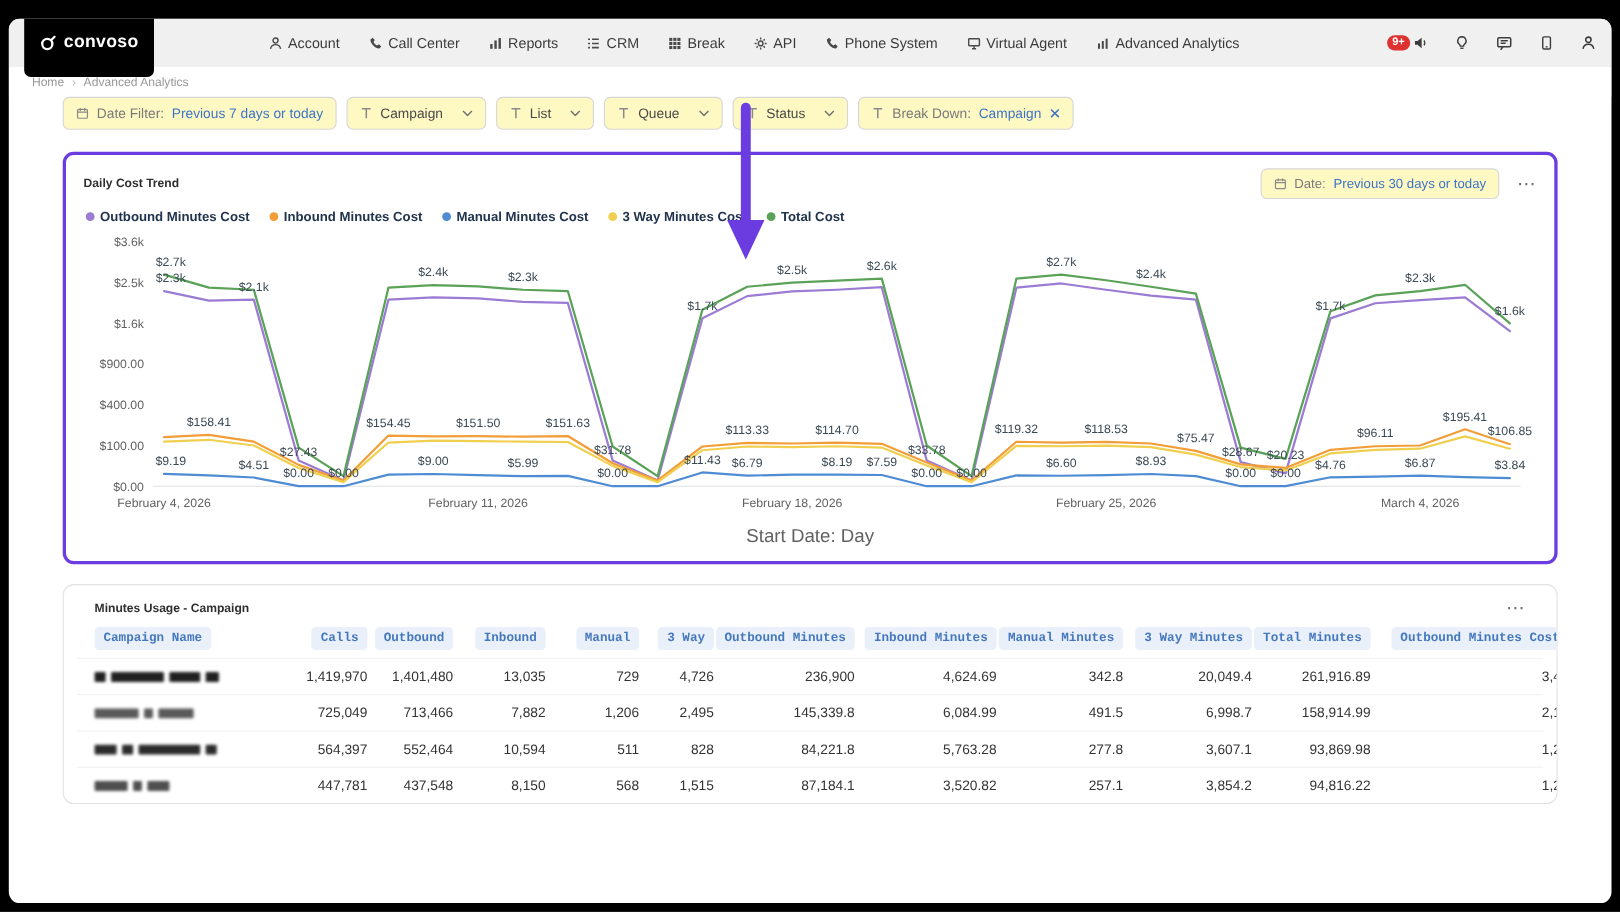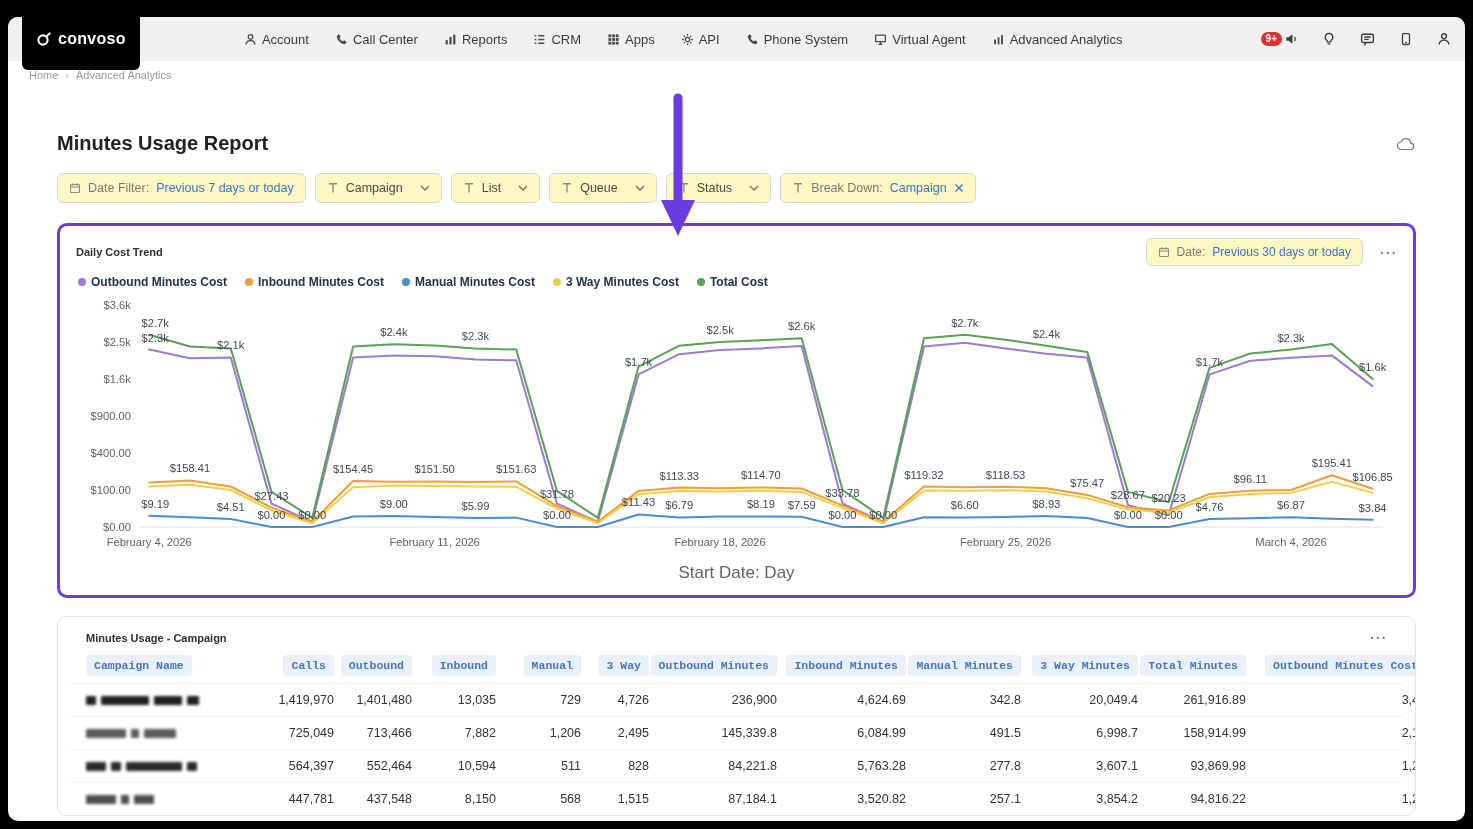--- a/index.html
+++ b/index.html
@@ -117,21 +117,21 @@
             <rect x="1.3" y="1.3" width="2.6" height="2.6"></rect>
             <rect x="4.7" y="1.3" width="2.6" height="2.6"></rect>
             <rect x="8.1" y="1.3" width="2.6" height="2.6"></rect>
             <rect x="1.3" y="4.7" width="2.6" height="2.6"></rect>
             <rect x="4.7" y="4.7" width="2.6" height="2.6"></rect>
             <rect x="8.1" y="4.7" width="2.6" height="2.6"></rect>
             <rect x="1.3" y="8.1" width="2.6" height="2.6"></rect>
             <rect x="4.7" y="8.1" width="2.6" height="2.6"></rect>
             <rect x="8.1" y="8.1" width="2.6" height="2.6"></rect>
           </svg>
-        <span>Apps</span>
+        <span>Break</span>
       </a>
       <a class="nav-item">
         <svg class="ic" width="13" height="13" viewBox="0 0 12 12" fill="none" stroke="#4a4a4a" stroke-width="1.2">
             <circle cx="6" cy="6" r="2"></circle>
             <path d="M6 1v1.6M6 9.4V11M1 6h1.6M9.4 6H11M2.5 2.5l1.1 1.1M8.4 8.4l1.1 1.1M9.5 2.5L8.4 3.6M3.6 8.4L2.5 9.5"></path>
           </svg>
         <span>API</span>
       </a>
       <a class="nav-item">
         <svg class="ic" width="13" height="13" viewBox="0 0 12 12">
@@ -192,28 +192,20 @@
   </div>
 
   <div class="crumb-bar">
     <span>Home</span>
     <span class="sep">›</span>
     <span>Advanced Analytics</span>
   </div>
 
   <div class="content">
 
-    <div class="title-row">
-      <h1>Minutes Usage Report</h1>
-      <span class="icon-btn">
-        <svg class="ic" width="20" height="16" viewBox="0 0 20 16" fill="none" stroke="#7a7a7a" stroke-width="1.2">
-            <path d="M5.5 13.5a3.8 3.8 0 0 1-.4-7.6 5 5 0 0 1 9.7 1.2 3.2 3.2 0 0 1 .4 6.3z"></path>
-          </svg>
-      </span>
-    </div>
 
     <div class="filter-row">
       <div class="control">
         <svg class="ic" width="12" height="12" viewBox="0 0 12 12" fill="none" stroke="#8a8a8a" stroke-width="1.1">
             <rect x="1.5" y="2.5" width="9" height="8" rx="1"></rect>
             <path d="M1.5 5h9M4 1.2v2.6M8 1.2v2.6"></path>
           </svg>
         <span>Date Filter:</span>
         <span class="blue">Previous 7 days or today</span>
       </div>

